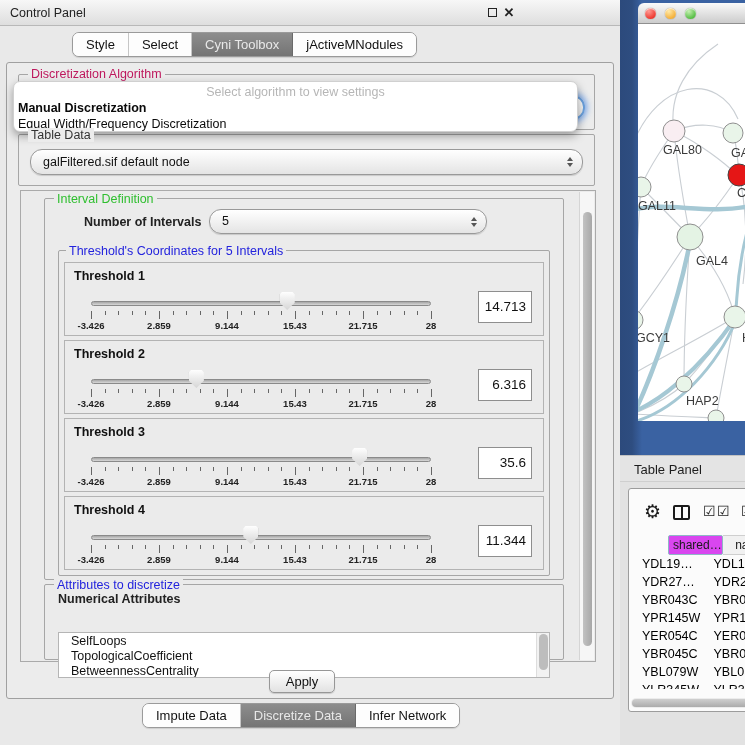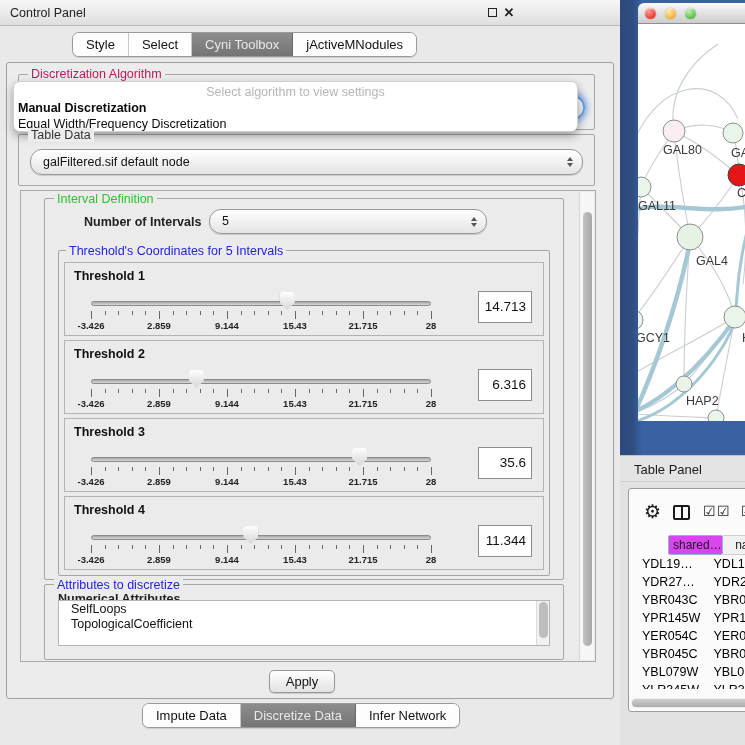--- a/index.html
+++ b/index.html
@@ -104,21 +104,21 @@
   .thr-ruler i.major { height:8px; }
   .thr-labels { position:absolute; left:26px; top:57px; width:340px; height:12px; }
   .thr-labels span { position:absolute; transform:translateX(-50%); font-size:9.5px; font-weight:bold; color:#222; white-space:nowrap; }
   .thr-value {
     position:absolute; right:11px; top:28px; width:54px; height:32px;
     background:#fff; border:1px solid #8e8e8e; font-size:13.5px; color:#111;
     text-align:right; line-height:30px; padding-right:5px;
   }
 
   
-  #attr-list { left:58px; top:600px; width:492px; height:46px; background:#fff; border:1px solid #b5b5b5; overflow:hidden; z-index:2; }
+  #attr-list { left:58px; top:632px; width:492px; height:46px; background:#fff; border:1px solid #b5b5b5; overflow:hidden; z-index:2; }
   #attr-list .item { font-size:12.5px; color:#111; padding:1px 0 0 12px; height:15px; white-space:nowrap; }
   #attr-vscroll { position:absolute; right:0; top:0; bottom:0; width:13px; background:#f2f2f2; border-left:1px solid #ddd; }
   #attr-vscroll .thumb { position:absolute; top:1px; left:2px; width:9px; height:36px; border-radius:5px; background:#bdbdbd; }
 
   #apply-btn {
     left:269px; top:670px; width:66px; height:23px; z-index:2;
     background:linear-gradient(180deg,#ffffff,#e2e2e2);
     border:1px solid #979797; border-radius:5px;
     font-size:13px; color:#111; text-align:center; line-height:21px;
     box-shadow:0 1px 1px rgba(0,0,0,.15);
@@ -423,20 +423,21 @@
         </div>
       </div>
 
     <div class="groupbox" style="left:44px; top:584px; width:520px; height:76px; background:#ebebeb; z-index:1;"></div>
     <span class="grouplabel blue" style="left:54px; top:578px; background:#ebebeb; z-index:2;">Attributes to discretize</span>
     <span class="abs bold" style="left:58px; top:592px; font-size:12.5px; z-index:2;">Numerical Attributes</span>
     <div id="attr-list" class="abs">
       <div id="attr-items">
           <div class="item">SelfLoops</div>
           <div class="item">TopologicalCoefficient</div>
+          <div class="item">BetweennessCentrality</div>
         </div>
       <div id="attr-vscroll">
           <div class="thumb"></div>
         </div>
     </div>
 
     <div id="apply-btn" class="abs">Apply</div>
 
     <div id="bottom-tabbar" class="seggroup">
         <div class="seg">

